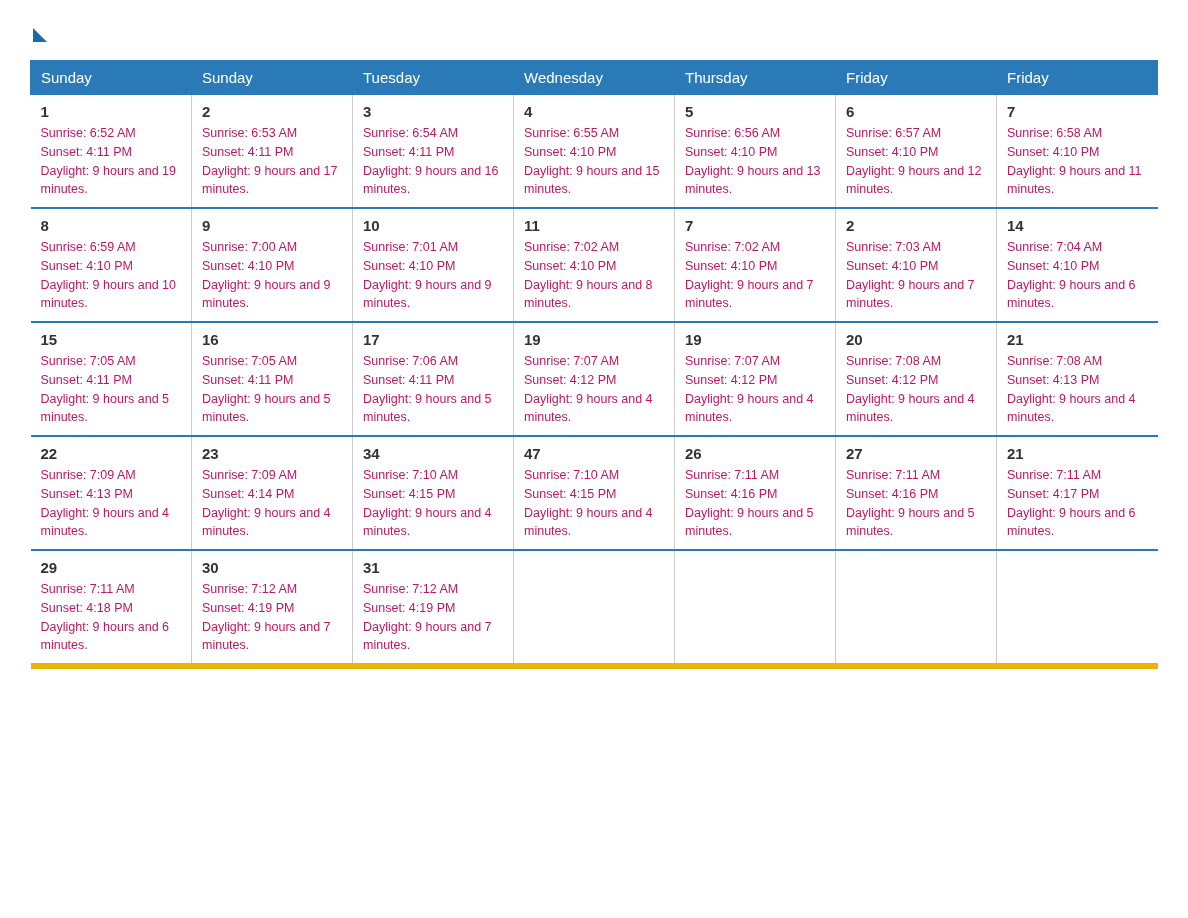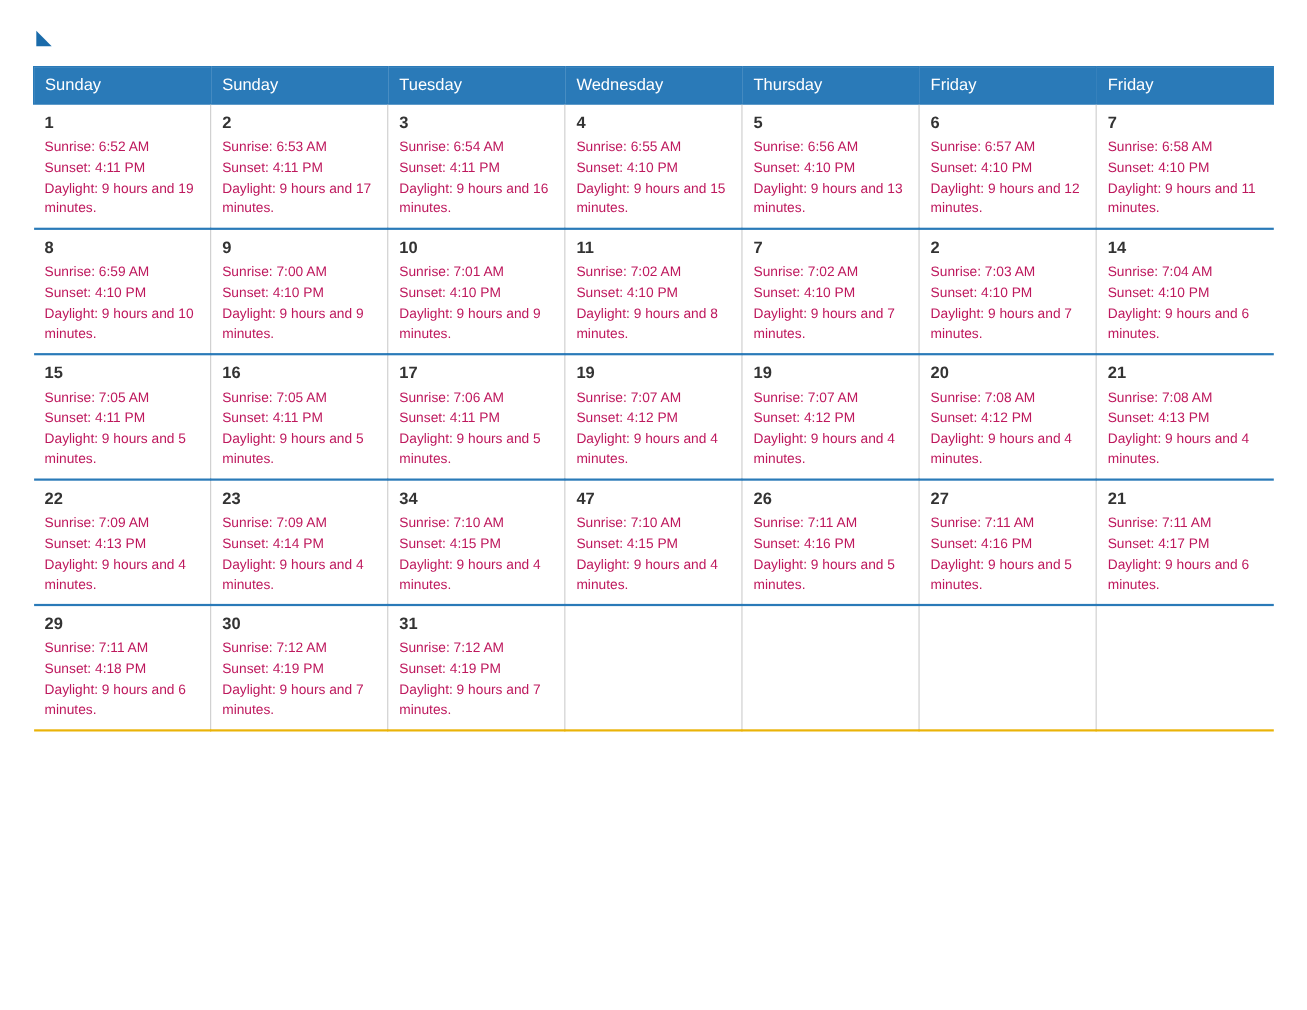--- a/index.html
+++ b/index.html
@@ -97,21 +97,21 @@
       font-weight: bold;
       display: block;
       margin-bottom: 4px;
     }
     .day-info {
       font-size: 12.5px;
       line-height: 1.5;
       color: #be185d;
     }
     tbody tr:last-child {
-      border-bottom: 2px solid #eab308;
+      border-bottom: 6px solid #eab308;
     }
   </style>
 </head>
 <body>
 
 <div class="header">
   <div class="logo">
     <div class="logo-top">
       <span class="logo-general"></span>
       <div class="logo-triangle"></div>

